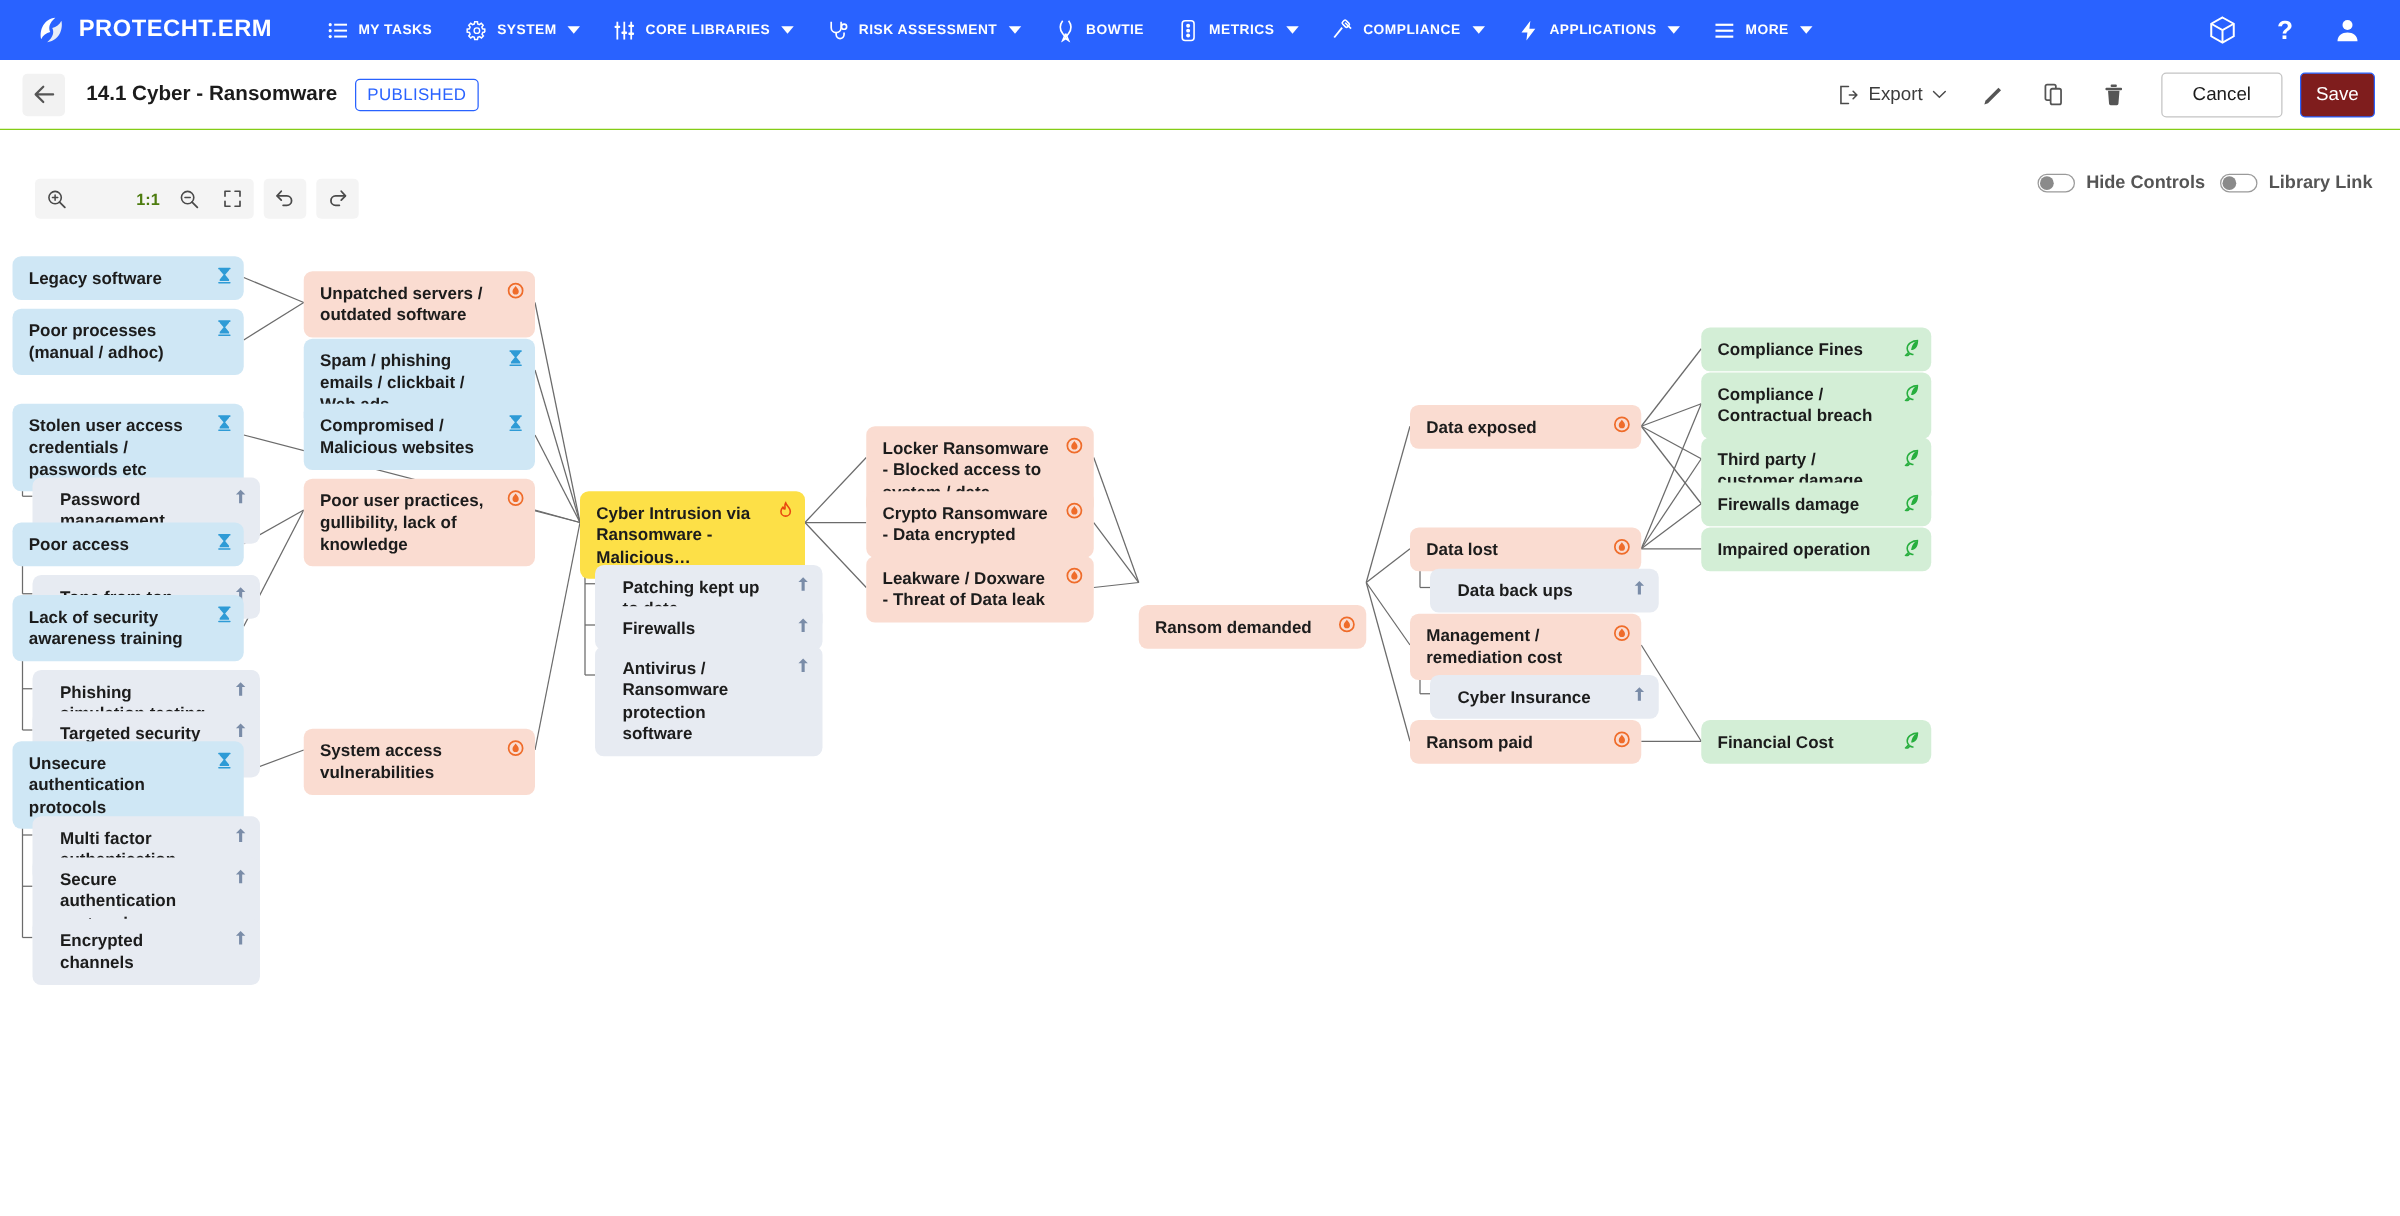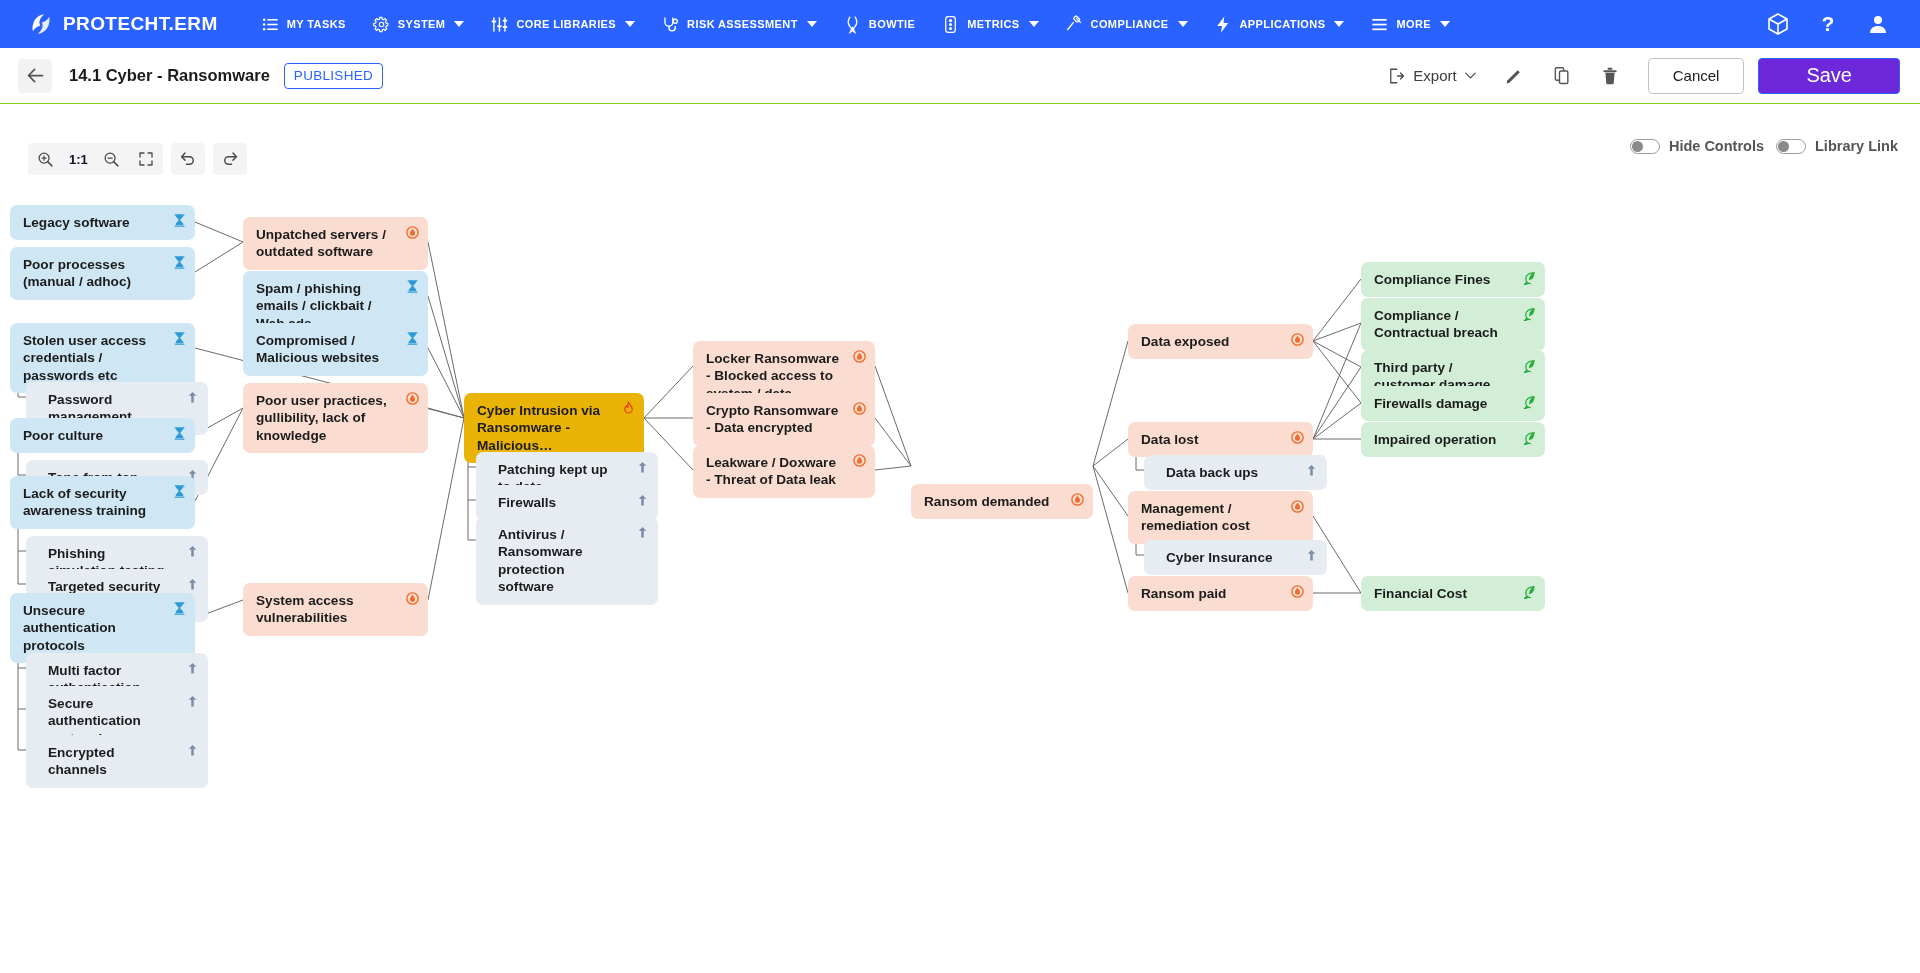--- a/index.html
+++ b/index.html
@@ -75,23 +75,23 @@
     width: 40px; height: 38px; background: none; border: none;
     display: flex; align-items: center; justify-content: center;
     cursor: pointer; margin-left: 4px;
   }
   .btn-cancel {
     margin-left: 14px; height: 36px; padding: 0 24px;
     background: #fff; border: 1px solid #c4c4c4; border-radius: 4px;
     font-size: 15px; color: #1b1b1b; cursor: pointer; font-family: inherit;
   }
   .btn-save {
-    margin-left: 10px; height: 36px; padding: 0 47px;
-    background: #6d28d9; border: 1px solid #2962ff; border-radius: 4px;
-    font-size: 20px; color: #fff; cursor: pointer; font-family: inherit;
+    margin-left: 10px; height: 36px; padding: 0 12px;
+    background: #7f1d1d; border: 1px solid #2962ff; border-radius: 4px;
+    font-size: 15px; color: #fff; cursor: pointer; font-family: inherit;
   }
 
   
   .togglerow {
     position: absolute; right: 22px; top: 138px;
     display: flex; align-items: center; gap: 12px;
   }
   .toggle-group { display: flex; align-items: center; gap: 9px; }
   .switch {
     width: 30px; height: 15px; border-radius: 9px;
@@ -111,44 +111,44 @@
   }
   .zb-group {
     display: flex; align-items: center; background: #f4f4f4;
     border-radius: 4px; height: 32px;
   }
   .zb-btn {
     width: 34px; height: 32px; background: none; border: none;
     display: flex; align-items: center; justify-content: center; cursor: pointer;
   }
   .zb-ratio {
-    font-size: 13px; font-weight: bold; color: #0f172a;
+    font-size: 13px; font-weight: bold; color: #4d7c0f;
     padding: 0 7px; cursor: pointer; font-family: inherit;
-    background: none; border: none;
+    background: none; border: none; margin-left: 40px;
   }
 
   
   .canvas { position: absolute; left: 0; top: 185px; width: 1920px; height: 788px; }
   .edges { position: absolute; left: 0; top: 0; width: 1920px; height: 788px; }
 
   .node {
     position: absolute; border-radius: 7px;
     display: flex; align-items: center;
     padding: 9px 34px 9px 13px;
     font-size: 13.6px; font-weight: bold; line-height: 1.28;
     color: #1c1c1c; cursor: pointer;
   }
   .node .nlabel { display: block; }
   .node .ntype {
     position: absolute; right: 8px; top: 8px;
     width: 15px; height: 15px; display: block;
   }
   .n-cause   { background: #cfe7f5; }
   .n-threat  { background: #fadcd1; }
-  .n-event   { background: #eab308; justify-content: flex-end; }
+  .n-event   { background: #fde047; justify-content: flex-end; }
   .n-impact  { background: #d3eed6; }
   .n-control { background: #e7ebf2; padding-left: 22px; }
   .node.tall { align-items: flex-start; }
 </style>
 </head>
 <body>
 
 <div class="topnav">
   <div class="brand">
     <svg class="brand-logo" viewBox="0 0 32 32">
@@ -443,21 +443,21 @@
             <rect x="4" y="20" width="16" height="2" rx="1" fill="#2e9bd6"></rect>
           </svg></span>
       </div>
       <div class="node n-control" style="left: 26px; top: 197px; width: 182px; min-height: 30px;">
         <span class="nlabel">Password management</span>
         <span class="ntype"><svg viewBox="0 0 24 24" width="15" height="15">
             <path d="M12 3l6 6h-4v11h-4V9H6z" fill="#7a8ca8"></path>
           </svg></span>
       </div>
       <div class="node n-cause" style="left: 10px; top: 233px; width: 185px; min-height: 34px;">
-        <span class="nlabel">Poor culture</span>
+        <span class="nlabel">Poor access</span>
         <span class="ntype"><svg viewBox="0 0 24 24" width="15" height="15">
             <path d="M6 3h12v2l-5 6 5 6v2H6v-2l5-6-5-6z" fill="#2e9bd6"></path>
             <rect x="4" y="2" width="16" height="2" rx="1" fill="#2e9bd6"></rect>
             <rect x="4" y="20" width="16" height="2" rx="1" fill="#2e9bd6"></rect>
           </svg></span>
       </div>
       <div class="node n-control" style="left: 26px; top: 275px; width: 182px; min-height: 30px;">
         <span class="nlabel">Tone from top</span>
         <span class="ntype"><svg viewBox="0 0 24 24" width="15" height="15">
             <path d="M12 3l6 6h-4v11h-4V9H6z" fill="#7a8ca8"></path>

